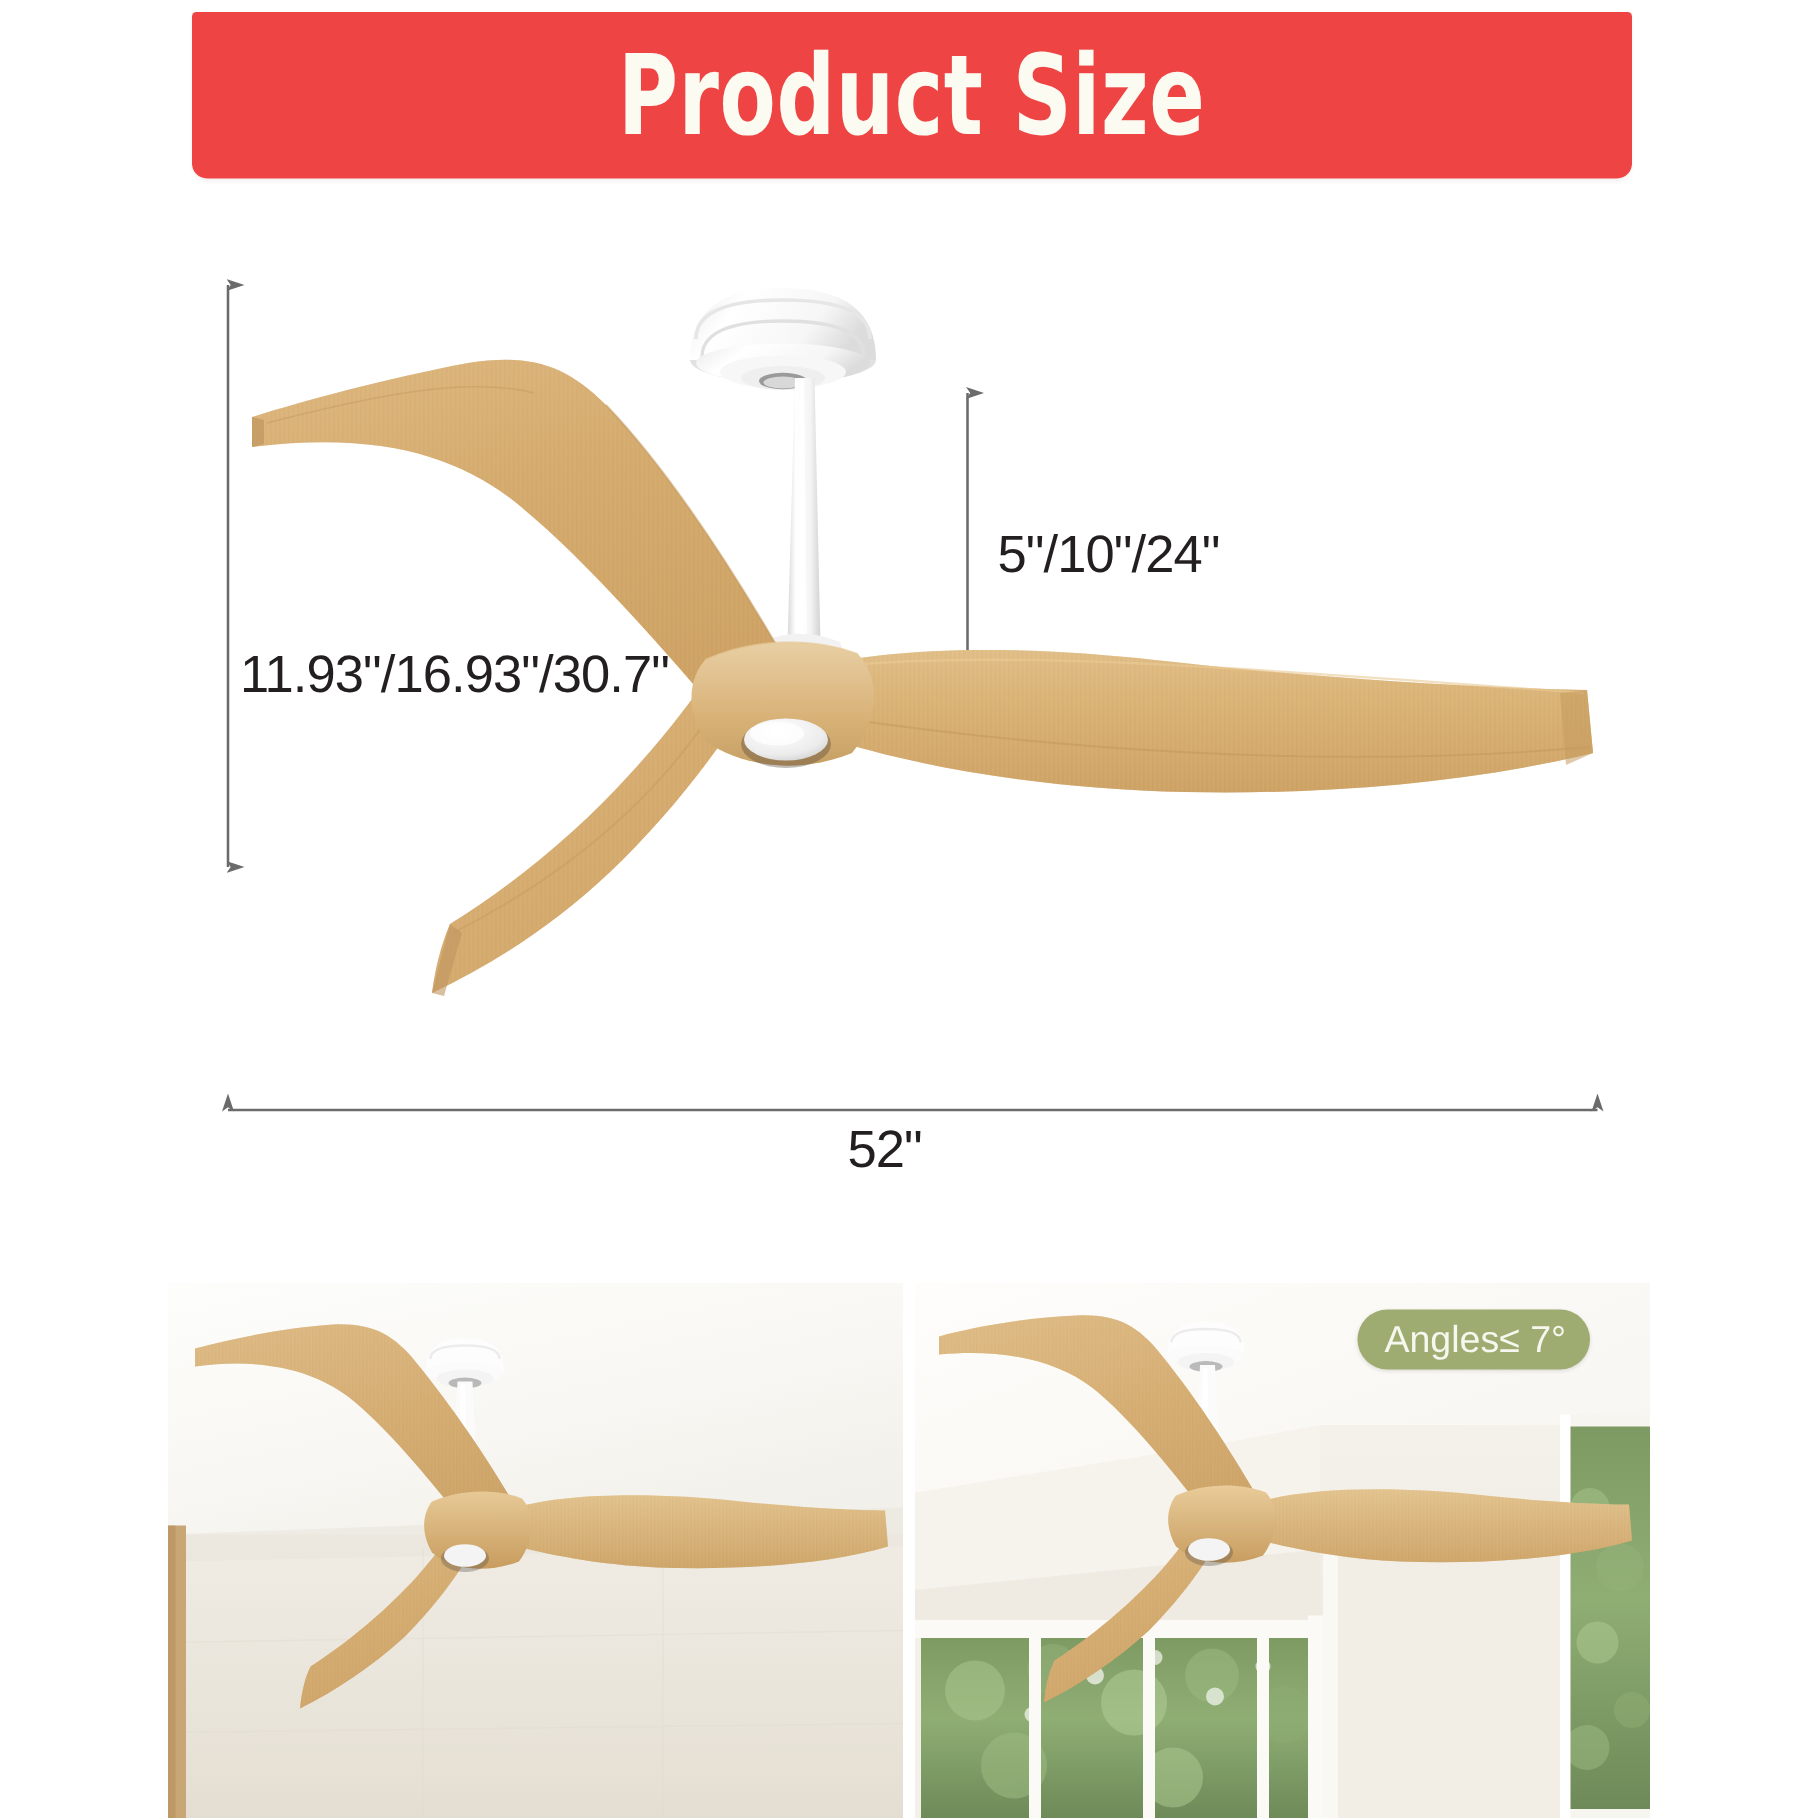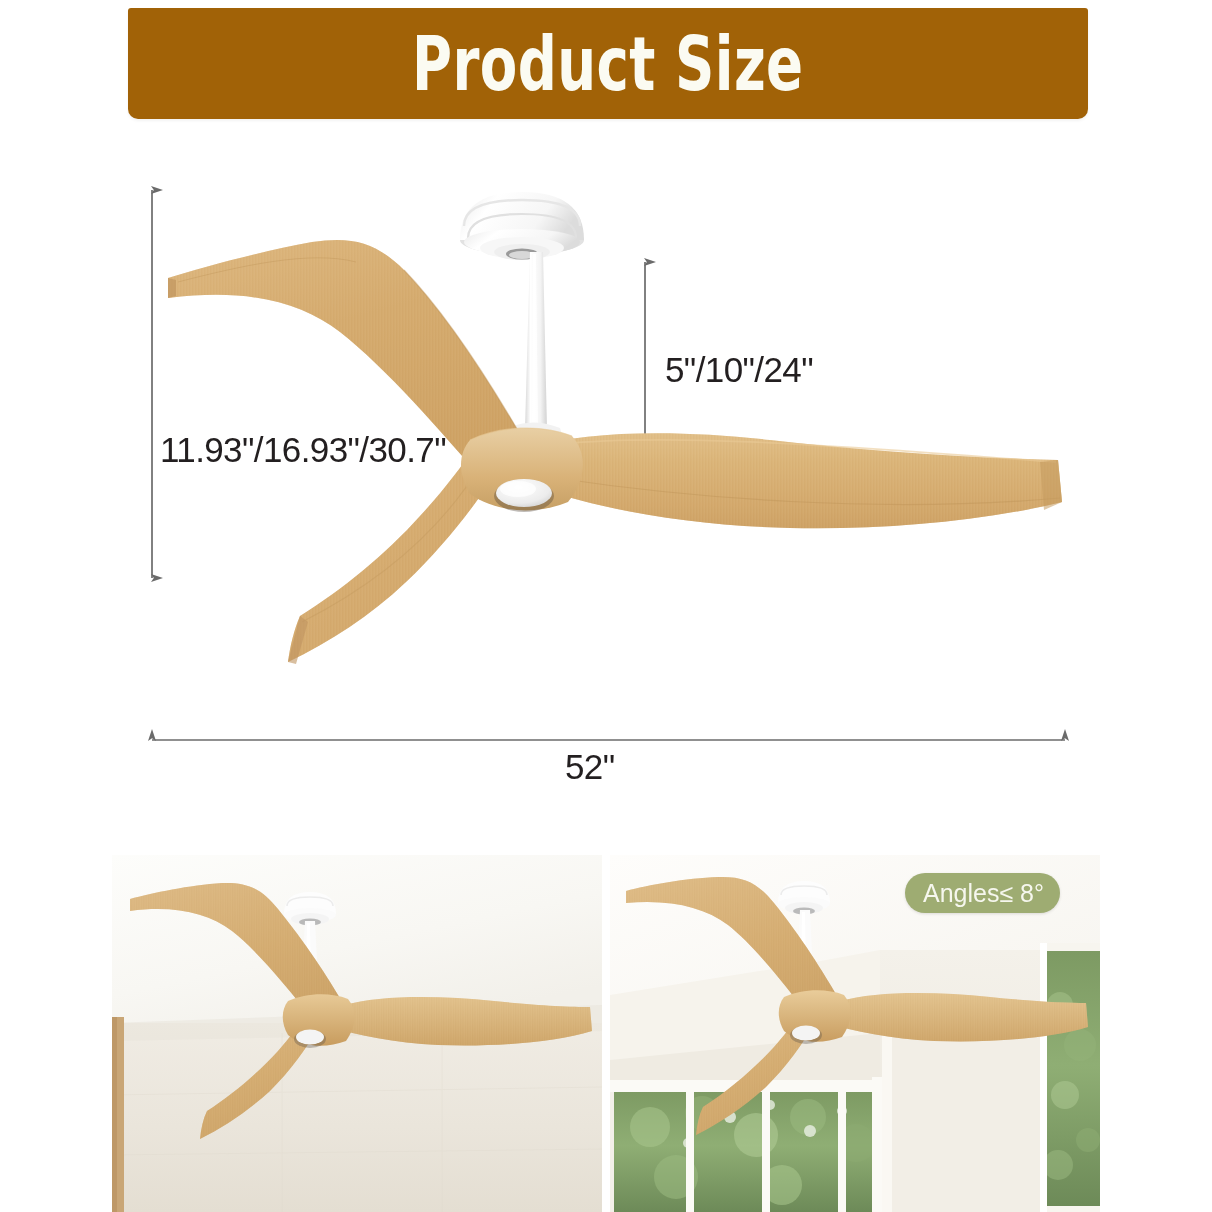--- a/index.html
+++ b/index.html
@@ -17,21 +17,21 @@
     -webkit-font-smoothing: antialiased;
   }
 
   
   #header-banner {
     position: absolute;
     left: 128px;
     top: 8px;
     width: 960px;
     height: 111px;
-    background: #a16207;
+    background: #ef4444;
     border-radius: 3px 3px 10px 10px;
     display: flex;
     align-items: center;
     justify-content: center;
     box-shadow: 0 2px 3px rgba(0,0,0,0.05);
   }
   #header-title {
     color: #fbfbf2;
     font-family: "DejaVu Sans Condensed", "Liberation Sans Narrow", "Liberation Sans", sans-serif;
     font-size: 74px;
@@ -513,16 +513,16 @@
       </g>
       <g>
         <path d="M174 142 C 192 134, 216 133, 234 140 C 244 152, 242 168, 232 182
                  C 211 190, 188 188, 174 176 C 167 164, 167 151, 174 142 Z" fill="url(#bl2R)"></path>
         <ellipse cx="196" cy="180" rx="16" ry="9" fill="#5a5048" opacity="0.35"></ellipse>
         <ellipse cx="196" cy="178" rx="14" ry="7.5" fill="#f4f4f4"></ellipse>
       </g>
     </svg>
 
     <div id="angles-badge">
-      <span id="angles-badge-text">Angles≤ 8°</span>
+      <span id="angles-badge-text">Angles≤ 7°</span>
     </div>
   </div>
 </div>
 
 </body></html>

